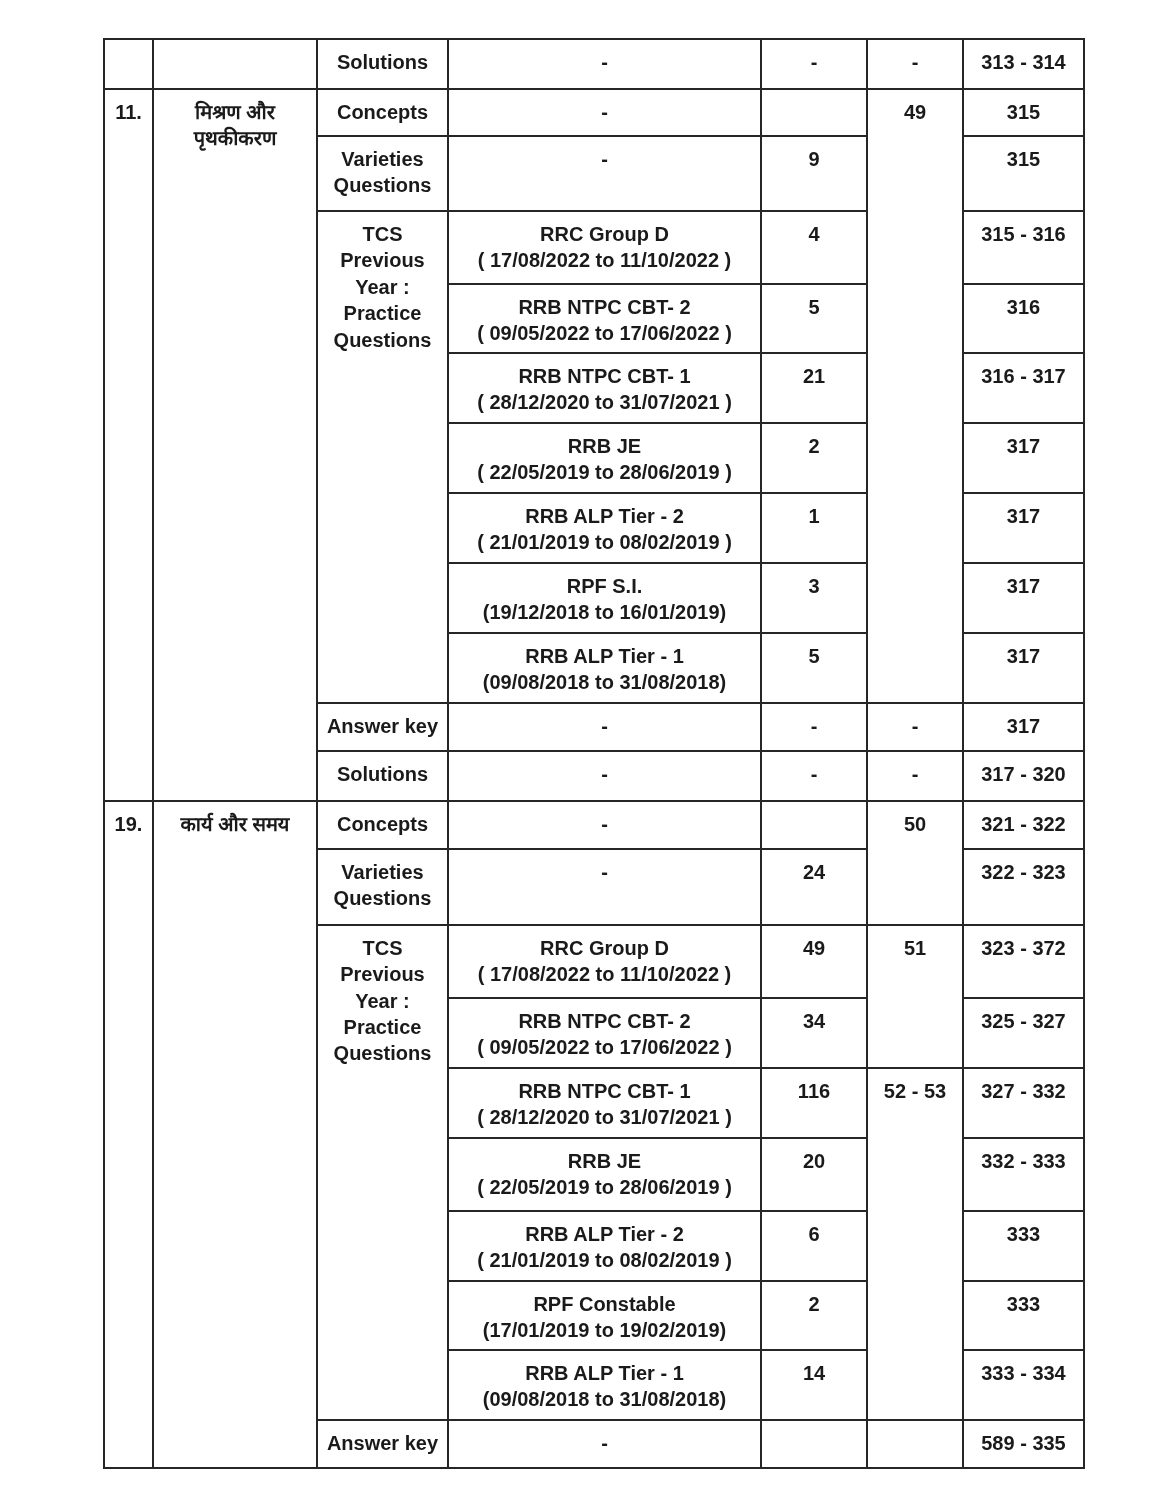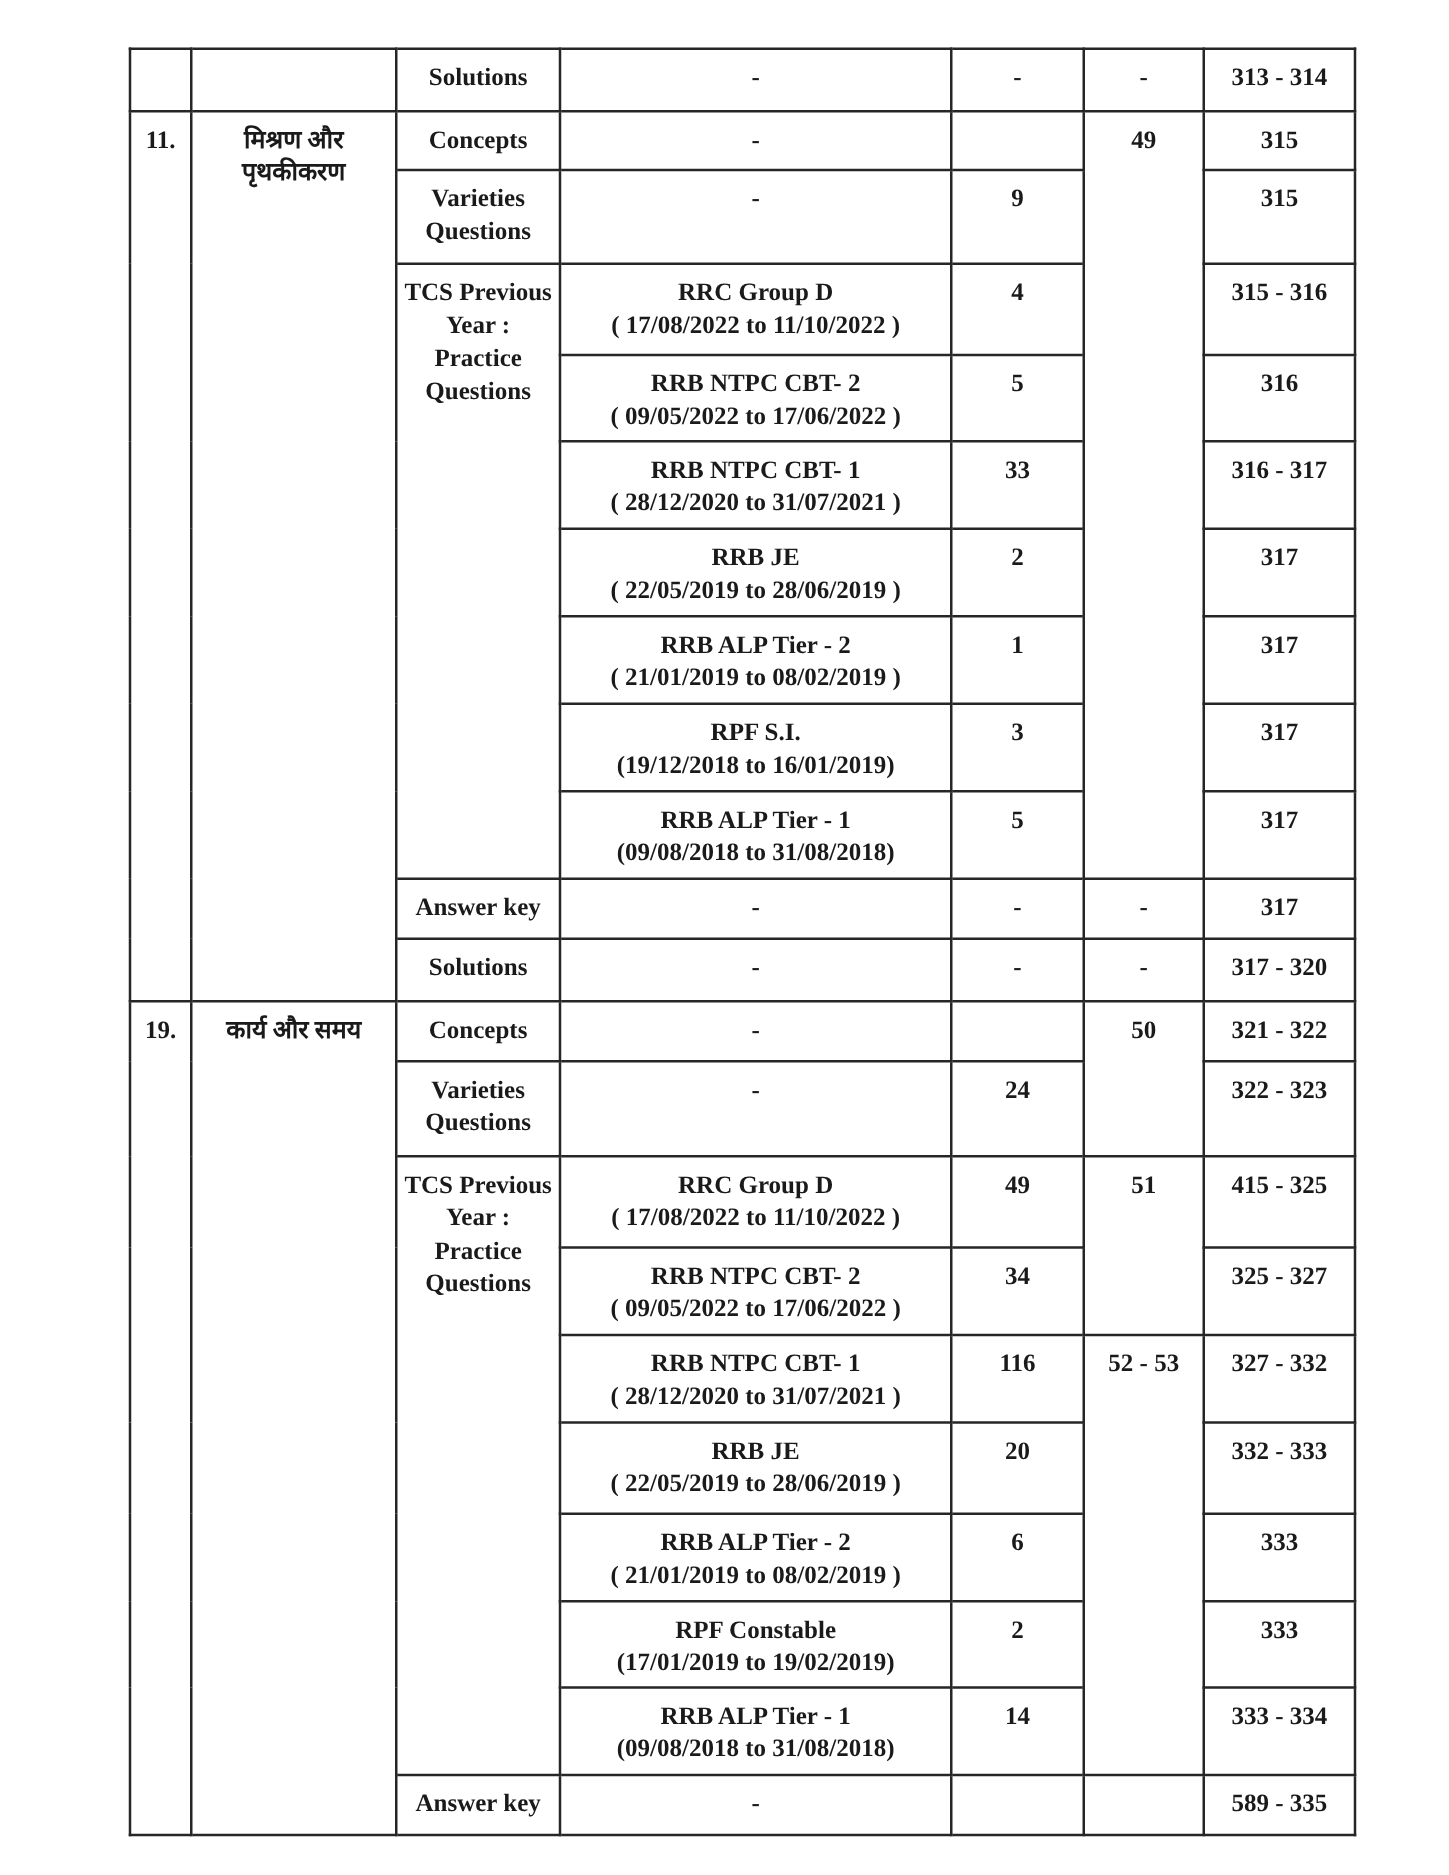--- a/index.html
+++ b/index.html
@@ -8,21 +8,20 @@
     width:1159px;height:1500px;
     background:#ffffff;
     font-family:"Liberation Sans","DejaVu Sans",sans-serif;
     color:#1a1a1a;
   }
   table.toc{
     position:absolute;left:103px;top:38px;
     width:980px;
     border-collapse:collapse;
     table-layout:fixed;
-    font-family:Liberation Serif, serif;
   }
   table.toc td{
     border:2px solid #262626;
     text-align:center;
     vertical-align:top;
     padding:9px 5px 5px 5px;
     font-size:20px;
     font-weight:700;
     line-height:1.32;
     white-space:pre-line;
@@ -92,21 +91,21 @@
       <tr style="height:67px">
         <td>RRB NTPC CBT- 2
 ( 09/05/2022 to 17/06/2022 )</td>
         <td>5</td>
         <td>316</td>
       </tr>
 
       <tr style="height:70px">
         <td>RRB NTPC CBT- 1
 ( 28/12/2020 to 31/07/2021 )</td>
-        <td>33</td>
+        <td>21</td>
         <td>316 - 317</td>
       </tr>
 
       <tr style="height:70px">
         <td>RRB JE
 ( 22/05/2019 to 28/06/2019 )</td>
         <td>2</td>
         <td>317</td>
       </tr>
 
@@ -167,21 +166,21 @@
 
       <tr style="height:73px">
         <td rowspan="7">TCS Previous
 Year :
 Practice
 Questions</td>
         <td>RRC Group D
 ( 17/08/2022 to 11/10/2022 )</td>
         <td>49</td>
         <td class="paper-mid" rowspan="2">51</td>
-        <td>415 - 325</td>
+        <td>323 - 372</td>
       </tr>
 
       <tr style="height:70px">
         <td>RRB NTPC CBT- 2
 ( 09/05/2022 to 17/06/2022 )</td>
         <td>34</td>
         <td>325 - 327</td>
       </tr>
 
       <tr style="height:70px">

